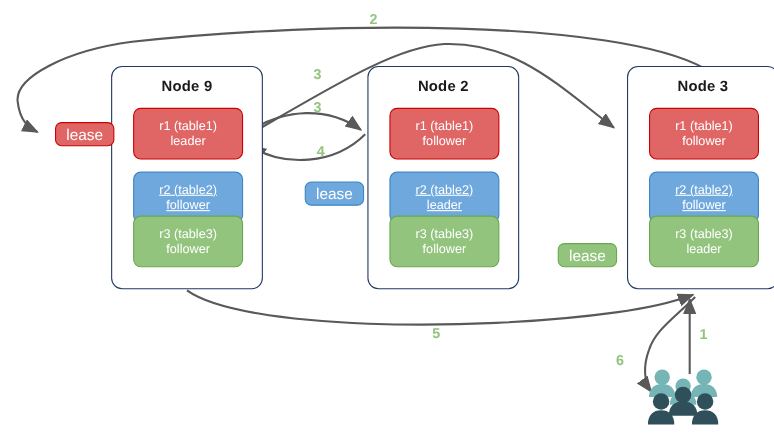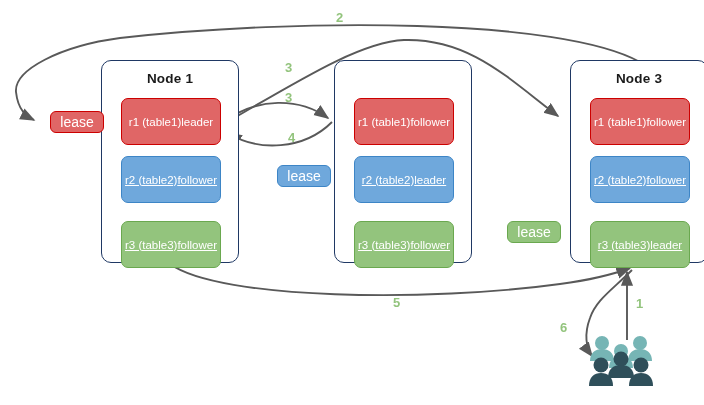--- a/index.html
+++ b/index.html
@@ -47,32 +47,32 @@
     letter-spacing: 0.2px;
   }
   .replica {
     position: absolute;
     left: 19px;
     width: 100px;
     height: 47px;
     box-sizing: border-box;
     border-radius: 7px;
     display: flex;
-    flex-direction: row;
+    flex-direction: column;
     align-items: center;
     justify-content: center;
     color: #ffffff;
     font-size: 11.5px;
     line-height: 14px;
     text-align: center;
   }
   .replica .l1, .replica .l2 { display: block; }
   .rep-0 { top: 37px; }
   .rep-1 { top: 95px; text-decoration: underline; }
-  .rep-2 { top: 160px; text-decoration: underline; }
+  .rep-2 { top: 135px; }
 
   .c-red   { background: #e06666; border: 1.6px solid #cc0000; }
   .c-blue  { background: #6fa8dc; border: 1.6px solid #3d85c6; }
   .c-green { background: #93c47d; border: 1.6px solid #6aa84f; }
 
   .lease {
     position: absolute;
     box-sizing: border-box;
     border-radius: 6px;
     color: #ffffff;
@@ -131,36 +131,37 @@
     <path d="M 332,122 C 304,150 258,152 228,133" fill="none" stroke="#595959" stroke-width="1.9" marker-end="url(#ah)"></path>
 
     <path d="M 170,264 C 220,300 430,302 560,284 C 590,280 614,274 630,268" fill="none" stroke="#595959" stroke-width="1.9" marker-end="url(#ah)"></path>
 
     <path d="M 627,340 L 627,272" fill="none" stroke="#595959" stroke-width="1.9" marker-end="url(#ah)"></path>
 
     <path d="M 632,270 C 612,290 596,300 590,318 C 584,334 586,348 592,356" fill="none" stroke="#595959" stroke-width="1.9" marker-end="url(#ah)"></path>
   </svg>
 
   <div class="node" id="node-1">
-    <div class="node-title">Node 1</div>
+    <div class="node-title">Node 9</div>
     <div class="replica rep-0 c-red">
       <span class="l1">r1 (table1)</span>
       <span class="l2">leader</span>
     </div>
     <div class="replica rep-1 c-blue">
       <span class="l1">r2 (table2)</span>
       <span class="l2">follower</span>
     </div>
     <div class="replica rep-2 c-green">
       <span class="l1">r3 (table3)</span>
       <span class="l2">follower</span>
     </div>
   </div>
 
   <div class="node" id="node-2">
+    <div class="node-title">Node 2</div>
     <div class="replica rep-0 c-red">
       <span class="l1">r1 (table1)</span>
       <span class="l2">follower</span>
     </div>
     <div class="replica rep-1 c-blue">
       <span class="l1">r2 (table2)</span>
       <span class="l2">leader</span>
     </div>
     <div class="replica rep-2 c-green">
       <span class="l1">r3 (table3)</span>

